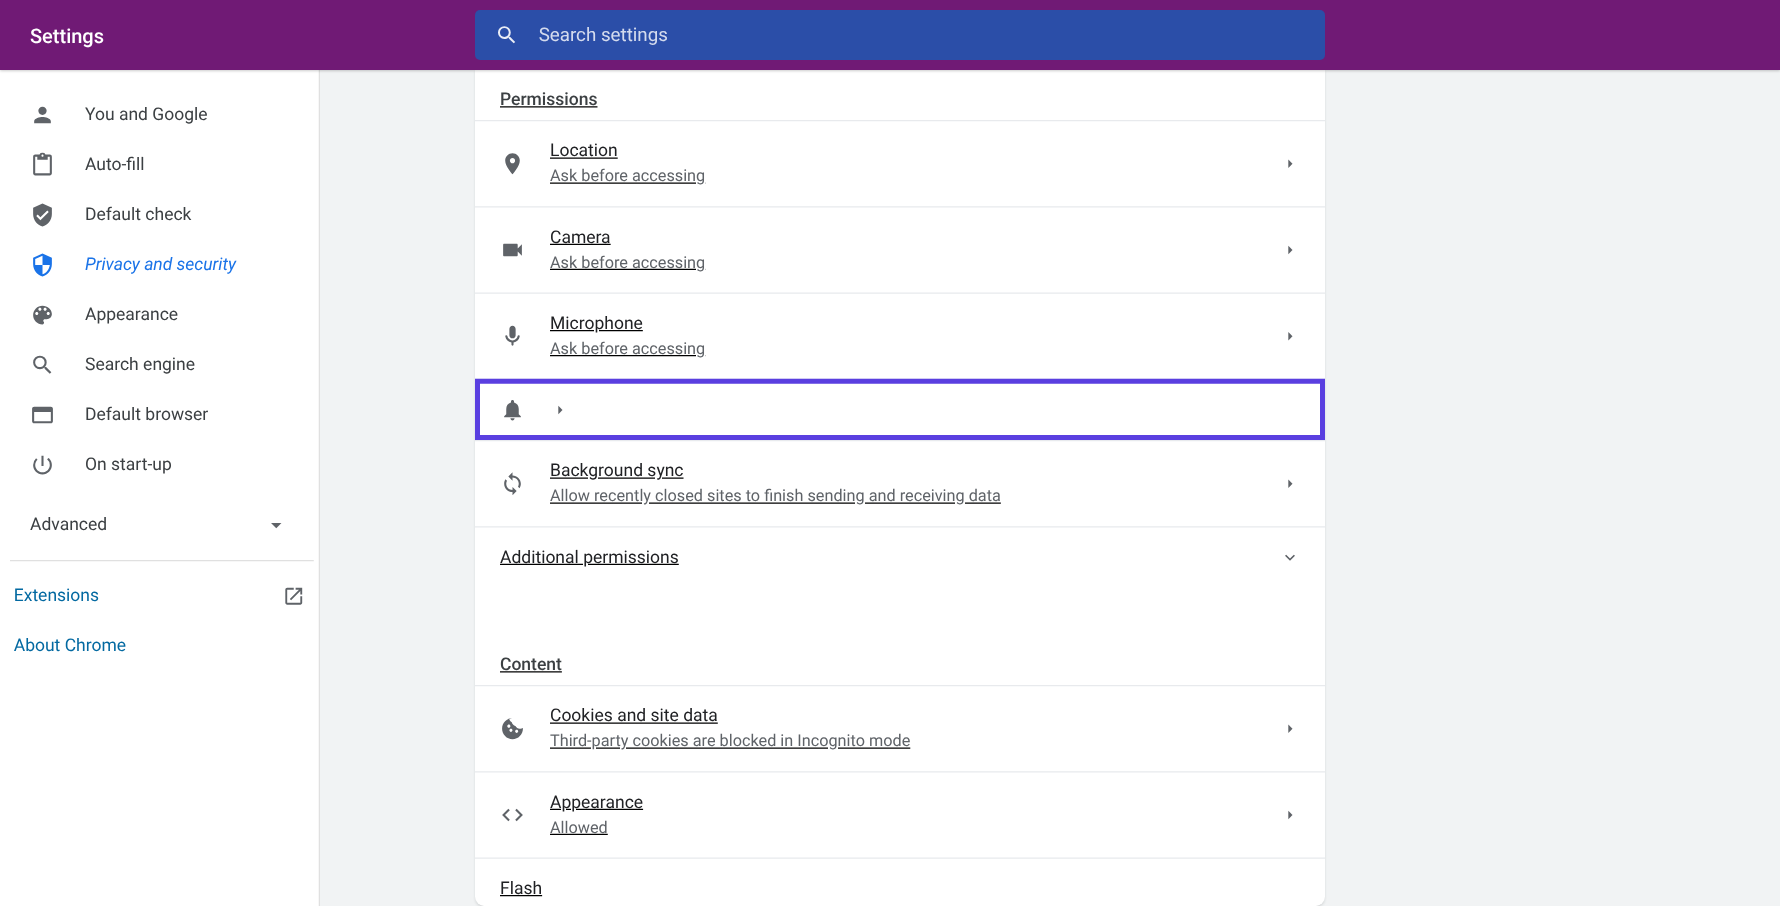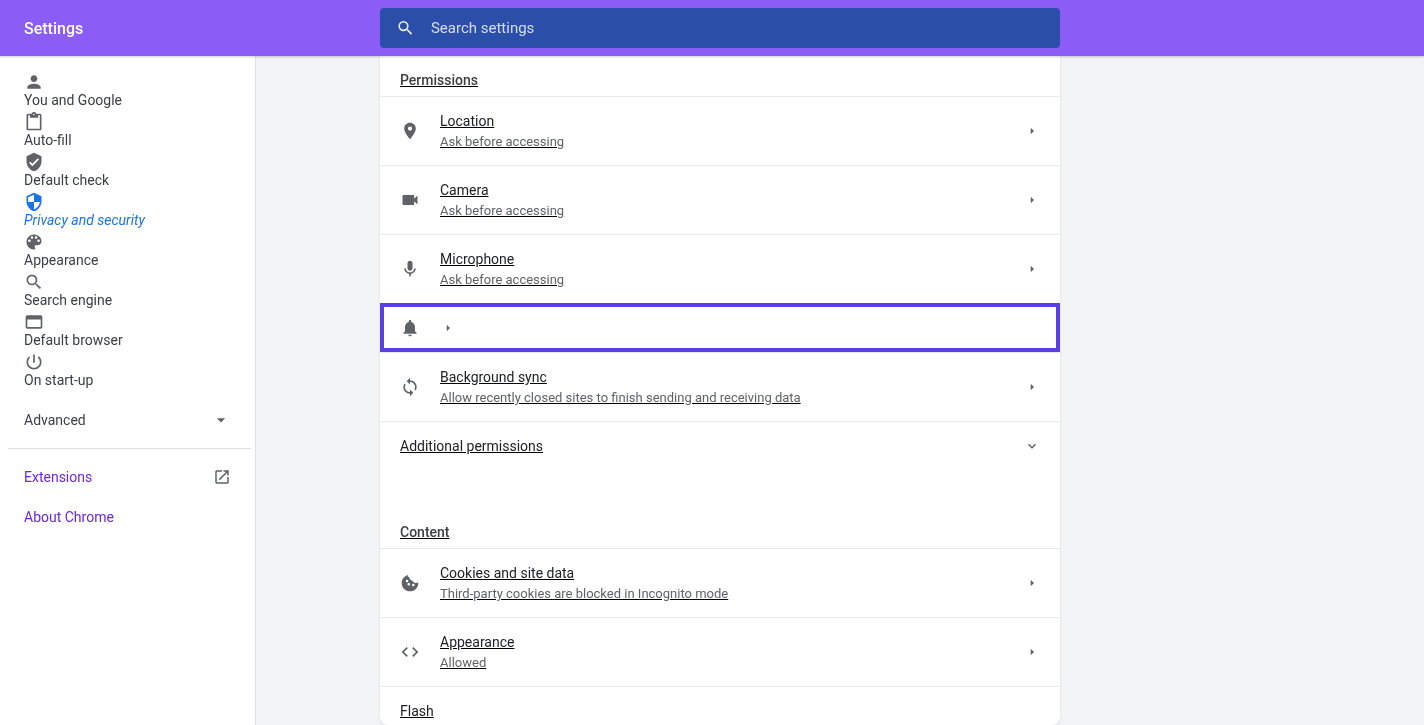--- a/index.html
+++ b/index.html
@@ -1,20 +1,20 @@
 <!DOCTYPE html>
 <html><head>
 <meta charset="utf-8">
 <style>
 * { margin: 0; padding: 0; box-sizing: border-box; font-family: Roboto, Arial, sans-serif; }
 body { width: 1424px; height: 725px; background: #f1f3f4; overflow: hidden; }
 
 .header {
   height: 56px;
-  background: #8b5cf6;
+  background: #701a75;
   display: flex;
   align-items: center;
   padding: 0 24px;
   position: relative;
   box-shadow: 0 1px 2px rgba(0,0,0,0.2);
 }
 .header-title {
   color: #fff;
   font-size: 16px;
   font-weight: 500;
@@ -46,27 +46,26 @@
 
 .sidebar {
   width: 256px;
   background: #fff;
   border-right: 1px solid #e0e0e0;
   padding-top: 16px;
   overflow-y: auto;
 }
 .sidebar-item {
   display: flex;
-  align-items: flex-start;
+  align-items: center;
   height: 40px;
   padding: 0 24px;
   cursor: pointer;
   color: #3c4043;
   font-size: 14px;
-  flex-direction: column;
 }
 .sidebar-item.active { color: #1a73e8; font-style: italic; }
 .sidebar-item svg { width: 20px; height: 20px; fill: #5f6368; margin-right: 24px; flex-shrink: 0; }
 .sidebar-item.active svg { fill: #1a73e8; }
 
 .sidebar-advanced {
   display: flex;
   align-items: center;
   height: 40px;
   padding: 0 24px;
@@ -77,23 +76,23 @@
   margin-top: 8px;
 }
 .sidebar-advanced svg { width: 20px; height: 20px; fill: #5f6368; }
 
 .divider { height: 1px; background: #e0e0e0; margin: 8px 4px 8px 8px; }
 
 .sidebar-link {
   display: flex;
   align-items: center;
   height: 40px;
-  padding: 0 24px;
+  padding: 0 11px;
   cursor: pointer;
-  color: #6d28d9;
+  color: #0369a1;
   font-size: 14px;
   justify-content: space-between;
 }
 .sidebar-link svg { width: 18px; height: 18px; fill: #5f6368; }
 
 .main {
   flex: 1;
   overflow-y: auto;
   display: flex;
   justify-content: flex-start;

